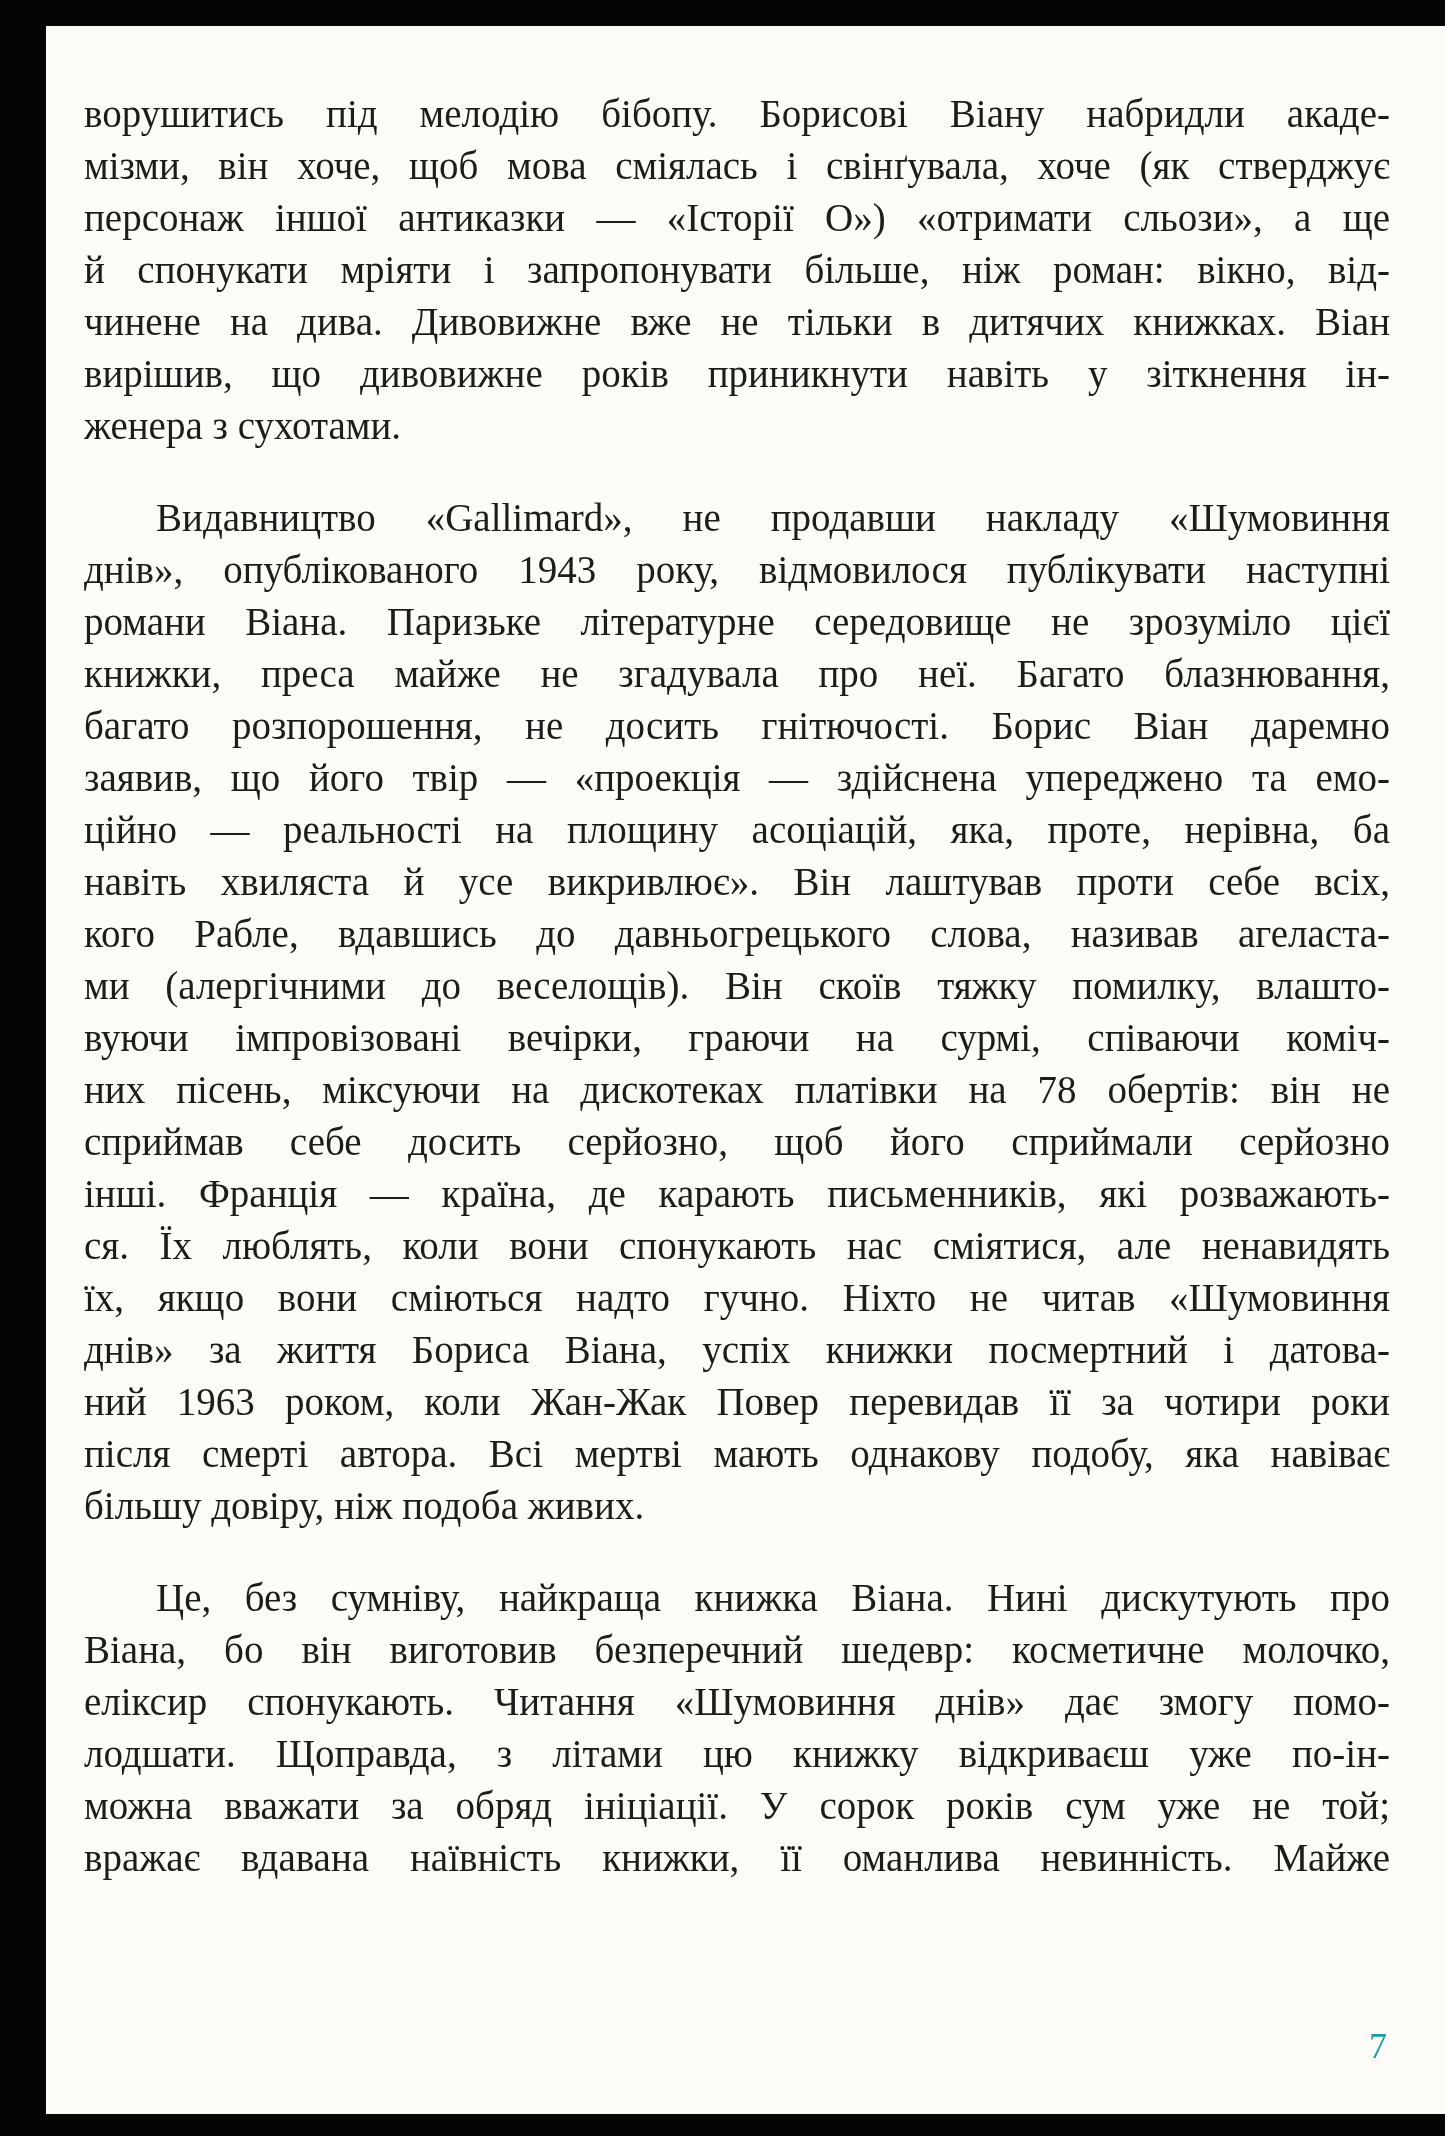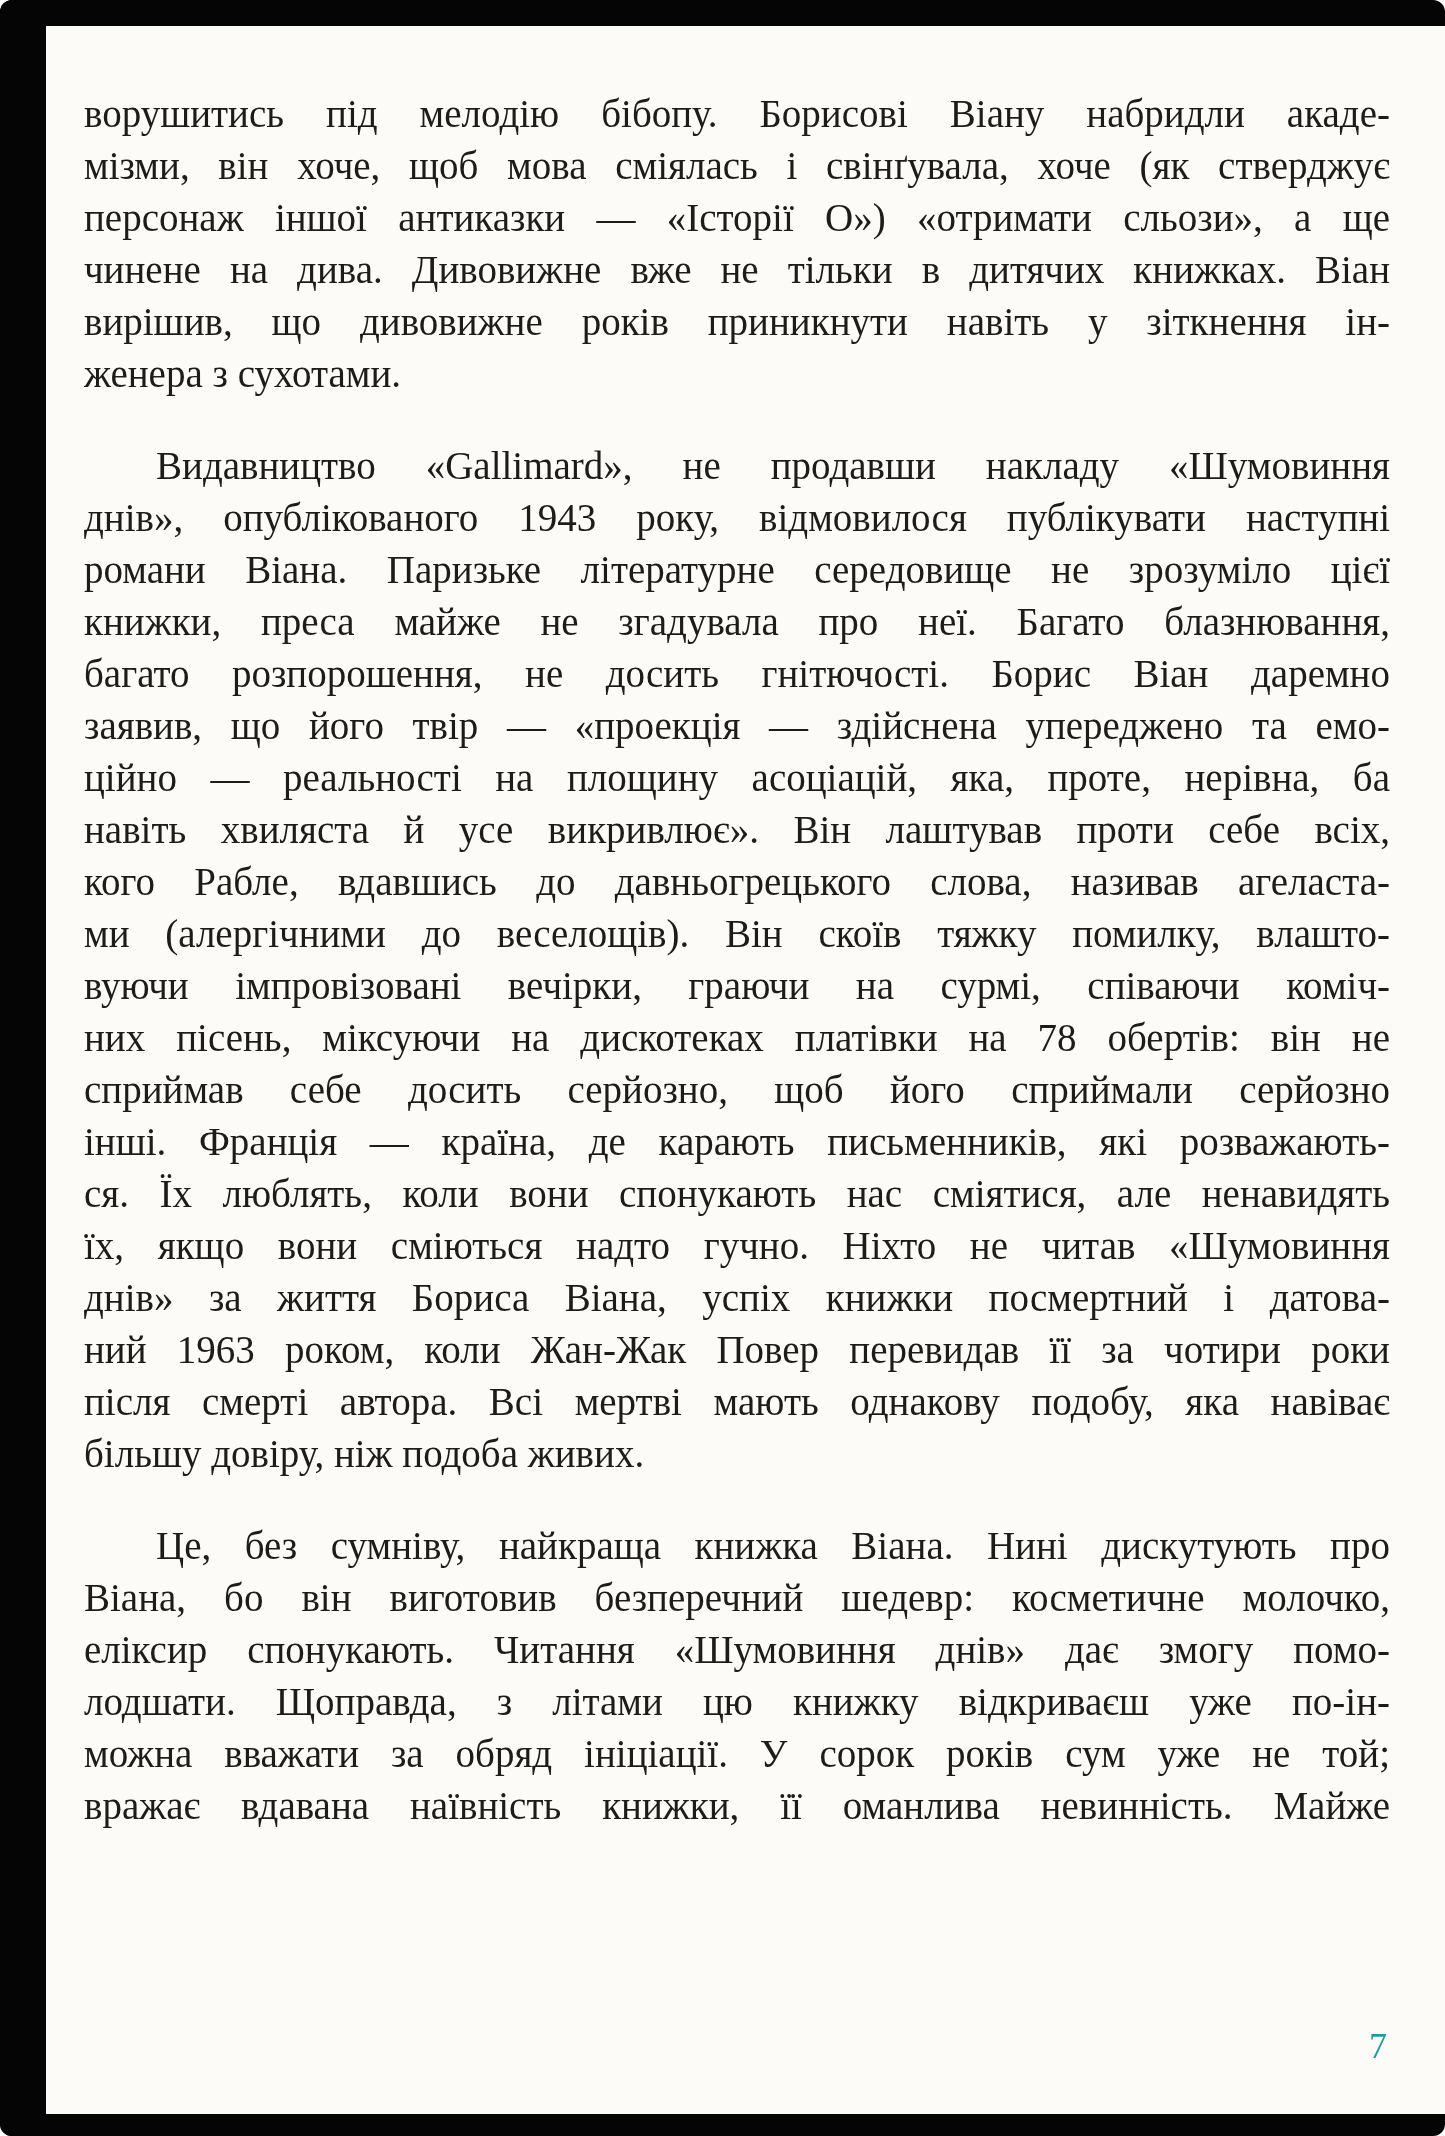--- a/index.html
+++ b/index.html
@@ -50,30 +50,31 @@
     right: 58px;
     top: 2026px;
     font-size: 36px;
     line-height: 40px;
     color: #1d9ba4;
   }
 </style>
 </head>
 <body>
 
-<div class="scan" style="background: rgb(252, 251, 248); border-radius: 12px;">
+<div class="scan" style="background: rgb(252, 251, 248);">
   <div class="edge edge-top"></div>
   <div class="edge edge-left"></div>
   <div class="edge edge-bottom"></div>
 
   <div class="text-block" id="text-block" style="color: rgb(29, 28, 26);">
       <div class="paragraph">
         <div class="line">ворушитись під мелодію бібопу. Борисові Віану набридли акаде-</div>
         <div class="line">мізми, він хоче, щоб мова сміялась і свінґувала, хоче (як стверджує</div>
         <div class="line">персонаж іншої антиказки — «Історії О») «отримати сльози», а ще</div>
+        <div class="line">й спонукати мріяти і запропонувати більше, ніж роман: вікно, від-</div>
         <div class="line">чинене на дива. Дивовижне вже не тільки в дитячих книжках. Віан</div>
         <div class="line">вирішив, що дивовижне років приникнути навіть у зіткнення ін-</div>
         <div class="line last">женера з сухотами.</div>
       </div>
       <div class="paragraph spaced">
         <div class="line indent">Видавництво «Gallimard», не продавши накладу «Шумовиння</div>
         <div class="line">днів», опублікованого 1943 року, відмовилося публікувати наступні</div>
         <div class="line">романи Віана. Паризьке літературне середовище не зрозуміло цієї</div>
         <div class="line">книжки, преса майже не згадувала про неї. Багато блазнювання,</div>
         <div class="line">багато розпорошення, не досить гнітючості. Борис Віан даремно</div>

